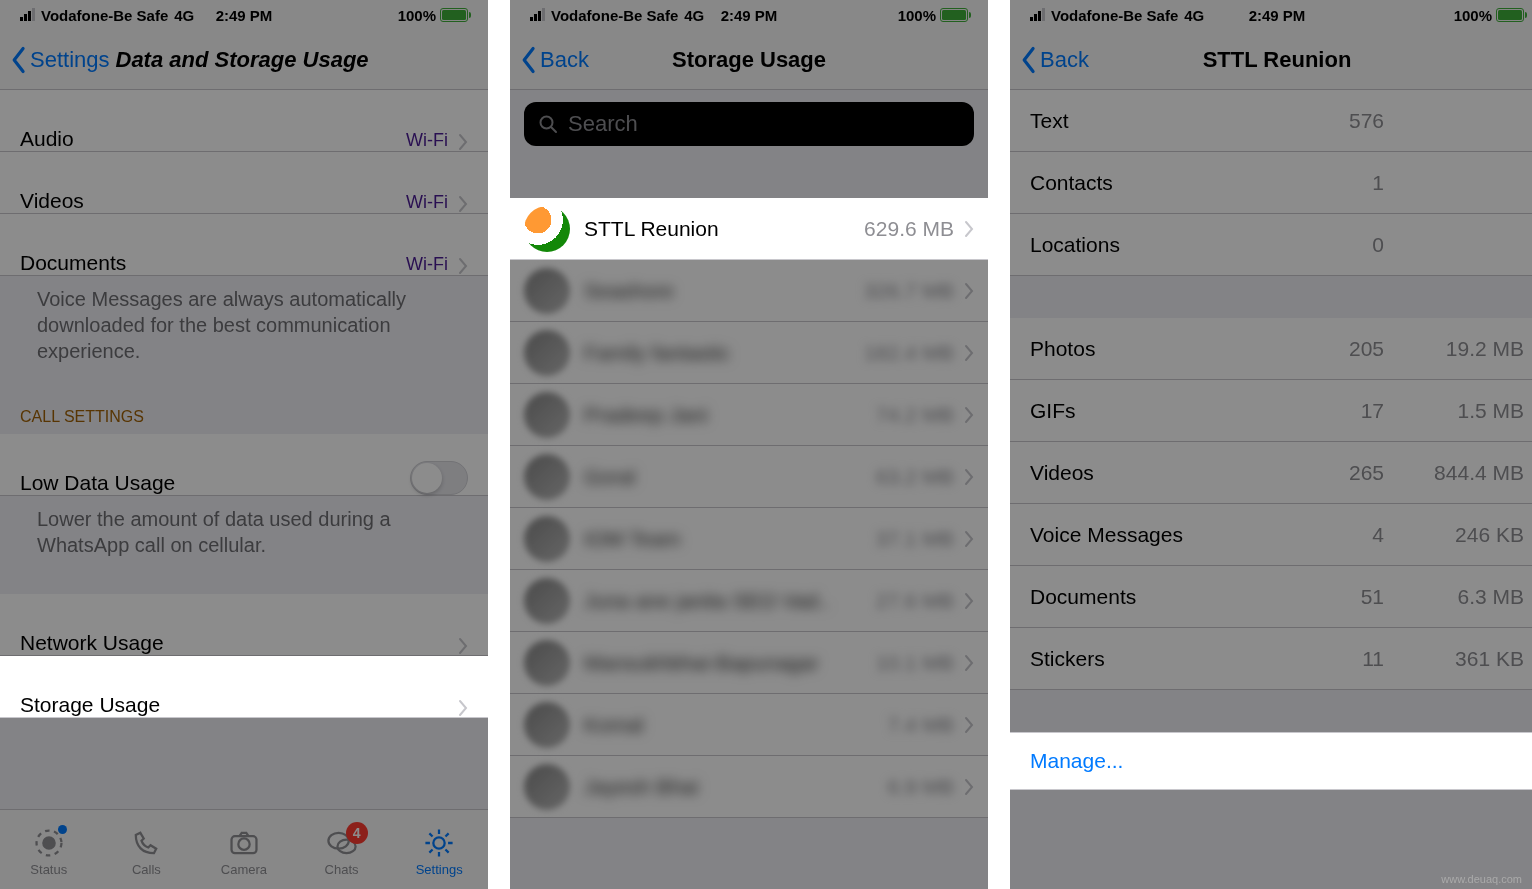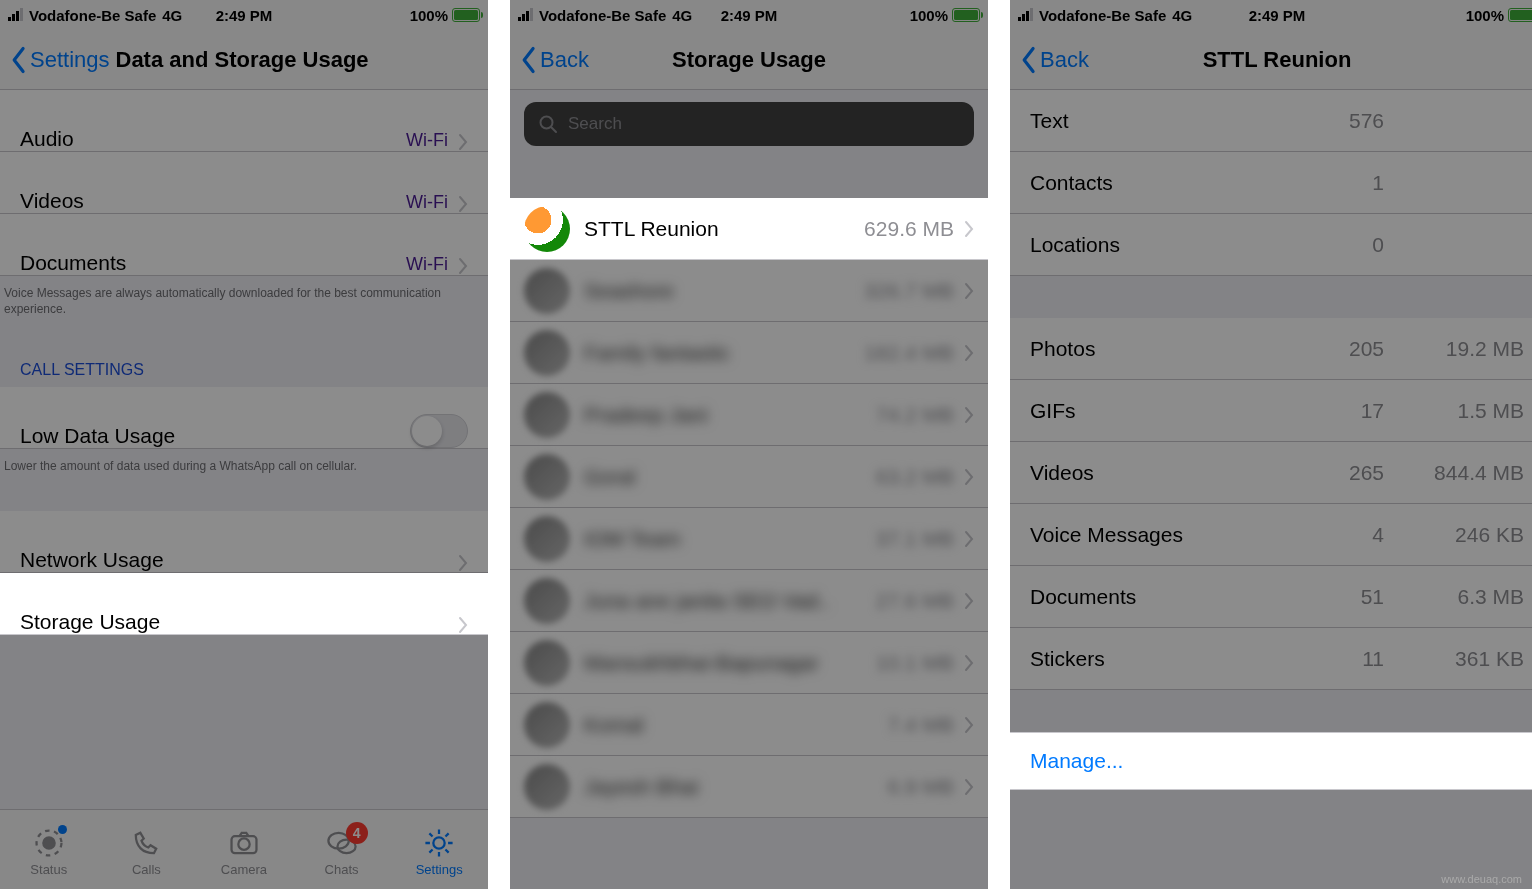--- a/index.html
+++ b/index.html
@@ -47,21 +47,21 @@
     z-index: 5;
     background: #fff !important;
   }
 
   
   .statusbar {
     height: 30px;
     background: #f8f8f8;
     display: flex;
     align-items: center;
-    padding: 0 8px;
+    padding: 0 20px;
     font-size: 15px;
     font-weight: 600;
     color: #000;
     position: relative;
   }
   .statusbar .sb-left { display: flex; align-items: center; gap: 6px; }
   .statusbar .sb-center {
     position: absolute; left: 50%; top: 50%; transform: translate(-50%,-50%);
     font-weight: 600;
   }
@@ -107,51 +107,51 @@
   }
   .navbar .back svg { width: 16px; height: 28px; margin-right: 4px; }
   .navbar .title {
     font-size: 22px;
     font-weight: 600;
     color: #000;
   }
   .navbar.center .title {
     position: absolute; left: 50%; top: 50%; transform: translate(-50%,-50%);
   }
-  .navbar.left .title { margin-left: 6px; }
+  .navbar.left .title { margin-left: 6px; font-style: italic; }
 
   
   .group-space { height: 42px; background: #efeff4; }
   .row {
     background: #fff;
     min-height: 62px;
     display: flex;
     align-items: flex-end;
     padding: 0 20px;
     border-bottom: 0.5px solid #c8c7cc;
     font-size: 21px;
     color: #000;
   }
   .row:first-of-type { border-top: 0.5px solid #c8c7cc; }
   .row .label { flex: none; }
   .row .value { margin-left: auto; color: #4c1d95; font-size: 18px; }
   .row .chev { margin-left: 10px; color: #c7c7cc; }
   .row .chev svg { width: 10px; height: 18px; display: block; }
   .disabled .label { color: #8e8e93; }
   .footer-note {
-    padding: 10px 4px 18px;
-    font-size: 12px;
+    padding: 10px 37px 18px;
+    font-size: 20px;
     color: #6d6d72;
     line-height: 1.3;
     background: #efeff4;
   }
   .section-header {
     padding: 26px 20px 8px;
     font-size: 16px;
-    color: #1d4ed8;
+    color: #a16207;
     background: #efeff4;
     text-transform: uppercase;
   }
 
   
   .toggle {
     width: 58px; height: 34px; border-radius: 17px;
     background: #e5e5ea; position: relative; margin-left: auto;
     border: 1px solid #d1d1d6;
   }
@@ -185,26 +185,26 @@
     position: absolute; top: -4px; right: 14px;
     background: #ff3b30; color: #fff;
     width: 22px; height: 22px; border-radius: 11px;
     font-size: 14px; font-weight: 600;
     display: flex; align-items: center; justify-content: center;
   }
 
   
   .search-wrap { padding: 12px 14px; background: #efeff4; }
   .search {
-    background: #404040;
+    background: #000000;
     border-radius: 12px;
     height: 44px;
     display: flex; align-items: center;
     padding: 0 14px;
-    color: #8e8e93; font-size: 17px;
+    color: #8e8e93; font-size: 22px;
   }
   .search svg { width: 20px; height: 20px; margin-right: 10px; }
 
   
   .chat-row {
     background: #fff;
     height: 62px;
     display: flex; align-items: center;
     padding: 0 14px 0 14px;
     border-bottom: 0.5px solid #c8c7cc;

